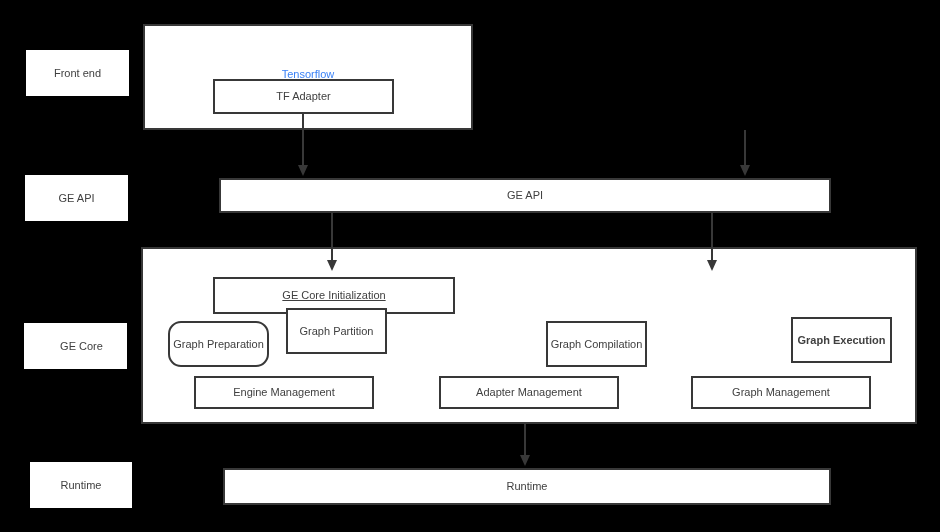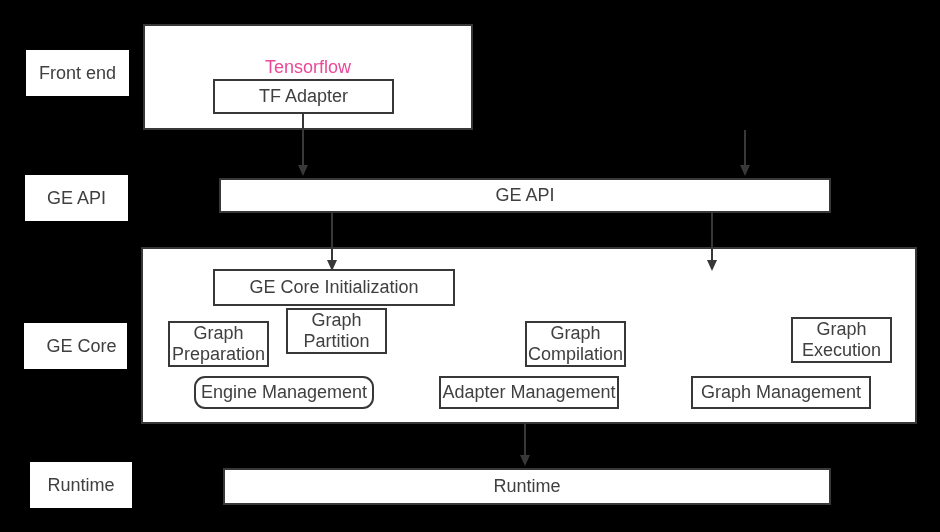--- a/index.html
+++ b/index.html
@@ -8,21 +8,21 @@
     background: #000000;
     font-family: "Liberation Sans", "DejaVu Sans", sans-serif;
   }
   .stage {
     position: relative;
     width: 940px;
     height: 532px;
     background: #000000;
     overflow: hidden;
     color: #404040;
-    font-size: 18px;
+    font-size: 11px;
   }
   
   .box {
     position: absolute;
     background: #ffffff;
     border: 2px solid #383838;
     box-sizing: border-box;
     display: flex;
     align-items: center;
     justify-content: center;
@@ -43,44 +43,44 @@
   }
   
   .lbl-frontend { left: 26px;  top: 50px;  width: 103px; height: 46px; }
   .lbl-geapi    { left: 25px;  top: 175px; width: 103px; height: 46px; }
   .lbl-gecore   { left: 24px;  top: 323px; width: 103px; height: 46px; padding-left: 12px; }
   .lbl-runtime  { left: 30px;  top: 462px; width: 102px; height: 46px; }
 
   
   .tensorflow { left: 143px; top: 24px; width: 330px; height: 106px; display: block; }
   .tensorflow-title {
-    position: absolute; left: 0; top: 31px; width: 100%;
-    text-align: center; color: #ec4899;
+    position: absolute; left: 0; top: 42px; width: 100%;
+    text-align: center; color: #3b82f6;
   }
   .tf-adapter { left: 68px; top: 53px; width: 181px; height: 35px; }
   .mindexpression { left: 586px; top: 24px; width: 317px; height: 106px; }
 
   
   .ge-api-bar { left: 219px; top: 178px; width: 612px; height: 35px; }
 
   
   .ge-core { left: 141px; top: 247px; width: 776px; height: 177px; display: block; }
 
   
-  .ge-core-init   { left: 70px;  top: 20px;  width: 242px; height: 37px; }
+  .ge-core-init   { left: 70px;  top: 28px;  width: 242px; height: 37px; text-decoration: underline; }
   .session-init   { left: 446px; top: 24px;  width: 243px; height: 37px; }
   .stage-box      { width: 101px; height: 46px; }
-  .sb-preparation { left: 25px;  top: 72px; }
+  .sb-preparation { left: 25px;  top: 72px; border-radius: 13px; }
   .sb-partition   { left: 143px; top: 59px; }
   .sb-optimization{ left: 272px; top: 72px; }
-  .sb-compilation { left: 382px; top: 72px; }
+  .sb-compilation { left: 403px; top: 72px; }
   .sb-loading     { left: 522px; top: 69px; }
-  .sb-execution   { left: 648px; top: 68px; }
+  .sb-execution   { left: 648px; top: 68px; font-weight: bold; }
   .mgmt-box       { width: 180px; height: 33px; }
-  .mb-engine      { left: 51px;  top: 127px; border-radius: 11px; }
+  .mb-engine      { left: 51px;  top: 127px; }
   .mb-operator    { left: 296px; top: 127px; }
   .mb-graph       { left: 548px; top: 127px; }
 
   
   .runtime-bar { left: 223px; top: 468px; width: 608px; height: 37px; }
 
   
   .arrow {
     position: absolute;
     width: 2px;

